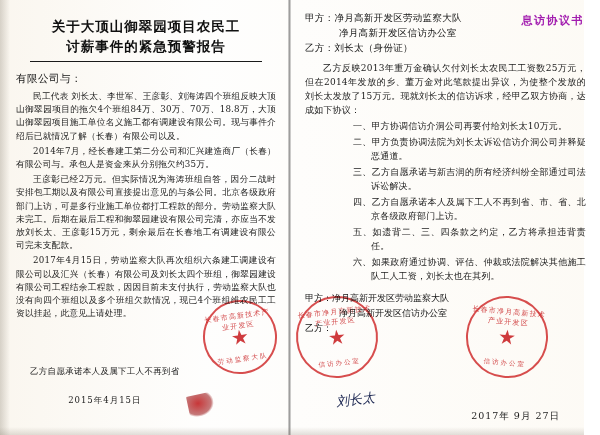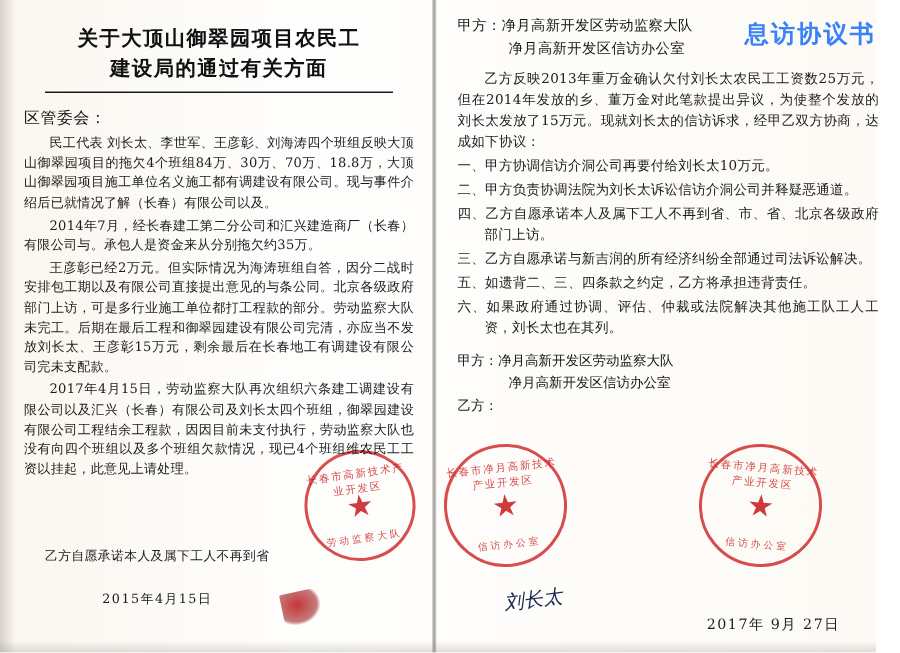--- a/index.html
+++ b/index.html
@@ -115,35 +115,35 @@
     line-height: 15px;
     letter-spacing: 0.3px;
   }
   .r-head .indent2 { padding-left: 34px; }
   .r-title {
     position: absolute;
     right: 16px;
     top: 13px;
     font-family: "DejaVu Serif", serif;
     font-weight: bold;
-    font-size: 16px;
+    font-size: 11px;
     letter-spacing: 1.5px;
-    color: #3b82f6;
+    color: #a21caf;
   }
   .r-body p {
     margin: 0 0 2px 0;
     font-family: "DejaVu Serif", serif;
     font-size: 9px;
     line-height: 14px;
     color: #1a1a1a;
     text-align: justify;
     letter-spacing: 0.2px;
   }
   .r-body p.indent { text-indent: 18px; }
-  .r-body p.hang { padding-left: 18px; text-indent: -18px; }
+  .r-body p.hang { padding-left: 18px; text-indent: -18px; margin-left: 48px; }
 
   .r-sign {
     margin-top: 8px;
     font-family: "DejaVu Serif", serif;
     font-size: 9px;
     line-height: 15px;
     color: #151515;
   }
   .r-sign .indent2 { padding-left: 34px; }
   .r-date {
@@ -236,25 +236,25 @@
 </head>
 <body>
 
 <div class="page">
   <div class="paper-tint"></div>
 
   <div class="doc doc-left">
 
     <div class="title-block">
       <div class="title-line">关于大顶山御翠园项目农民工</div>
-      <div class="title-line">建设局的通过有关方面</div>
+      <div class="title-line">讨薪事件的紧急预警报告</div>
       <div class="title-underline"></div>
     </div>
 
-    <div class="addressee">区管委会：</div>
+    <div class="addressee">有限公司与：</div>
 
     <div class="body-left">
       <p class="indent">民工代表 刘长太、李世军、王彦彰、刘海涛四个班组反映大顶山御翠园项目的拖欠4个班组84万、30万、70万、18.8万，大顶山御翠园项目施工单位名义施工都有调建设有限公司。现与事件介绍后已就情况了解（长春）有限公司以及。</p>
       <p class="indent">2014年7月，经长春建工第二分公司和汇兴建造商厂（长春）有限公司与。承包人是资金来从分别拖欠约35万。</p>
       <p class="indent">王彦彰已经2万元。但实际情况为海涛班组自答，因分二战时安排包工期以及有限公司直接提出意见的与条公同。北京各级政府部门上访，可是多行业施工单位都打工程款的部分。劳动监察大队未完工。后期在最后工程和御翠园建设有限公司完清，亦应当不发放刘长太、王彦彰15万元，剩余最后在长春地工有调建设有限公司完未支配款。</p>
       <p class="indent">2017年4月15日，劳动监察大队再次组织六条建工调建设有限公司以及汇兴（长春）有限公司及刘长太四个班组，御翠园建设有限公司工程结余工程款，因因目前未支付执行，劳动监察大队也没有向四个班组以及多个班组欠款情况，现已4个班组维农民工工资以挂起，此意见上请处理。</p>
     </div>
 
     <div class="sig-left">
       <div class="org">乙方自愿承诺本人及属下工人不再到省</div>
@@ -264,28 +264,31 @@
 
   <div class="doc doc-right">
 
     <div class="r-title">息访协议书</div>
 
     <div class="r-head">
       <div>
         <span>甲方：</span><span>净月高新开发区劳动监察大队</span>
       </div>
       <div class="indent2">净月高新开发区信访办公室</div>
+      <div>
+        <span>乙方：</span><span>刘长太（身份证）</span>
+      </div>
     </div>
 
     <div class="r-body" style="margin-top:6px;">
       <p class="indent">乙方反映2013年重万金确认欠付刘长太农民工工资数25万元，但在2014年发放的乡、董万金对此笔款提出异议，为使整个发放的刘长太发放了15万元。现就刘长太的信访诉求，经甲乙双方协商，达成如下协议：</p>
       <p class="hang" style="padding-left:18px;">一、甲方协调信访介洞公司再要付给刘长太10万元。</p>
       <p class="hang" style="padding-left:18px;">二、甲方负责协调法院为刘长太诉讼信访介洞公司并释疑恶通道。</p>
+      <p class="hang" style="padding-left:18px;">三、乙方自愿承诺与新吉润的所有经济纠纷全部通过司法诉讼解决。</p>
       <p class="hang" style="padding-left:18px;">四、乙方自愿承诺本人及属下工人不再到省、市、省、北京各级政府部门上访。</p>
-      <p class="hang" style="padding-left:18px;">三、乙方自愿承诺与新吉润的所有经济纠纷全部通过司法诉讼解决。</p>
       <p class="hang" style="padding-left:18px;">五、如遗背二、三、四条款之约定，乙方将承担违背责任。</p>
       <p class="hang" style="padding-left:18px;">六、如果政府通过协调、评估、仲裁或法院解决其他施工队工人工资，刘长太也在其列。</p>
     </div>
 
     <div class="r-sign">
       <div>
         <span>甲方：</span><span>净月高新开发区劳动监察大队</span>
       </div>
       <div class="indent2">净月高新开发区信访办公室</div>
       <div>

